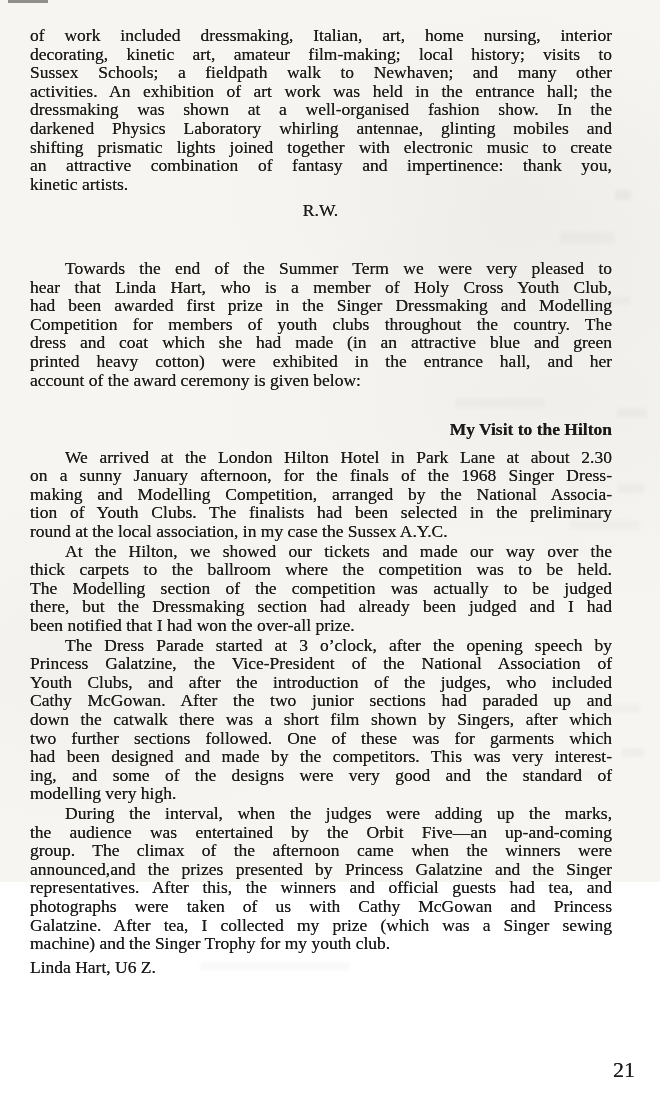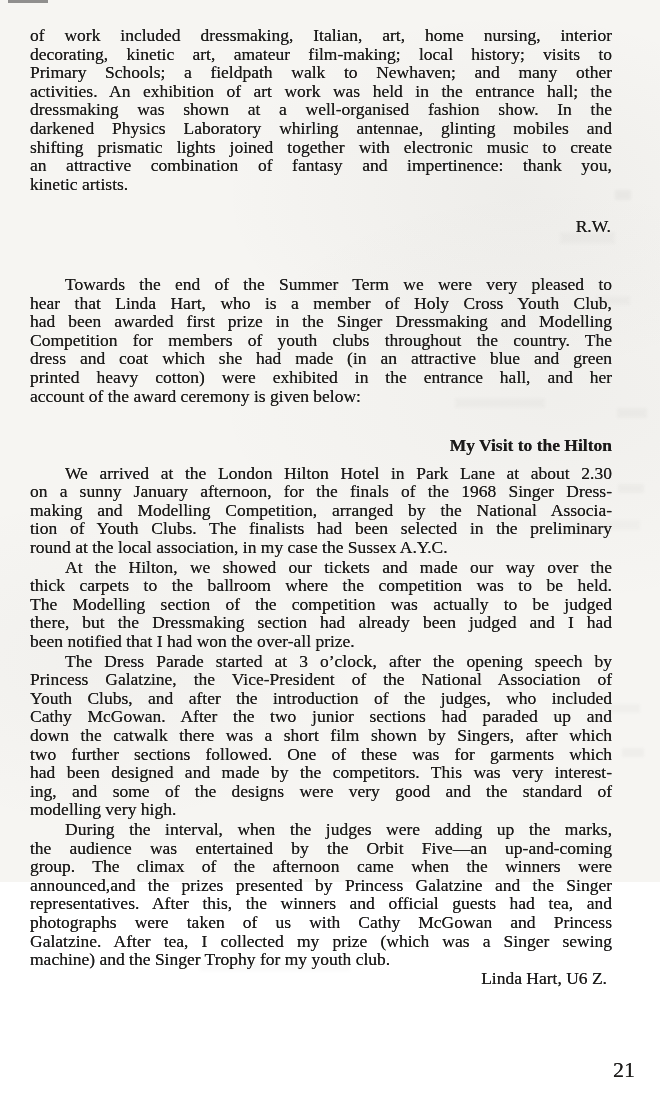--- a/index.html
+++ b/index.html
@@ -23,34 +23,35 @@
     width: 582px;
     font-size: 17.5px;
     line-height: 18.6px;
     text-shadow: 0 0 0.4px rgba(25,24,22,0.85);
   }
   .line { text-align: justify; text-align-last: justify; }
   .line.last { text-align: justify; text-align-last: left; }
   .line.indent { text-indent: 35px; }
   .block-paragraph + .block-paragraph { margin-top: 1px; }
   .block-attribution {
-    margin-top: 24px;
-    text-align: right;
+    margin-top: 8px;
+    text-align: center;
     padding-right: 1px;
     font-family: Liberation Serif, serif;
   }
   .block-attribution + .block-paragraph { margin-top: 39px; }
   .block-heading {
     margin-top: 31px;
     font-weight: bold;
     text-align: right;
   }
   .block-heading + .block-paragraph { margin-top: 9px; }
   .block-signature {
-    text-align: right;
+    margin-top: 5px;
+    text-align: left;
     padding-right: 5px;
   }
   .pagenum {
     position: absolute;
     right: 25px; top: 1057px;
     font-size: 22px;
     text-shadow: 0 0 0.4px rgba(25,24,22,0.85);
   }
   
   .ghost {
@@ -81,21 +82,21 @@
   <div class="ghost" style="left:570px;top:520px;width:70px;height:10px;opacity:.04"></div>
   <div class="ghost" style="left:600px;top:704px;width:40px;height:9px;opacity:.05"></div>
   <div class="ghost" style="left:622px;top:748px;width:22px;height:9px;opacity:.06"></div>
   <div class="ghost" style="left:540px;top:770px;width:60px;height:9px;opacity:.04"></div>
   <div class="ghost" style="left:200px;top:962px;width:150px;height:9px;opacity:.04"></div>
 
   <main class="column">
       <div class="block block-paragraph">
         <div class="line">of work included dressmaking, Italian, art, home nursing, interior</div>
         <div class="line">decorating, kinetic art, amateur film-making; local history; visits to</div>
-        <div class="line">Primary Schools; a fieldpath walk to Newhaven; and many other</div>
+        <div class="line">Sussex Schools; a fieldpath walk to Newhaven; and many other</div>
         <div class="line">activities.  An exhibition of art work was held in the entrance hall; the</div>
         <div class="line">dressmaking was shown at a well-organised fashion show.  In the</div>
         <div class="line">darkened Physics Laboratory whirling antennae, glinting mobiles and</div>
         <div class="line">shifting prismatic lights joined together with electronic music to create</div>
         <div class="line">an attractive combination of fantasy and impertinence: thank you,</div>
         <div class="line last">kinetic artists.</div>
       </div>
       <div class="block block-attribution">R.W.</div>
       <div class="block block-paragraph">
         <div class="line indent">Towards the end of the Summer Term we were very pleased to</div>

